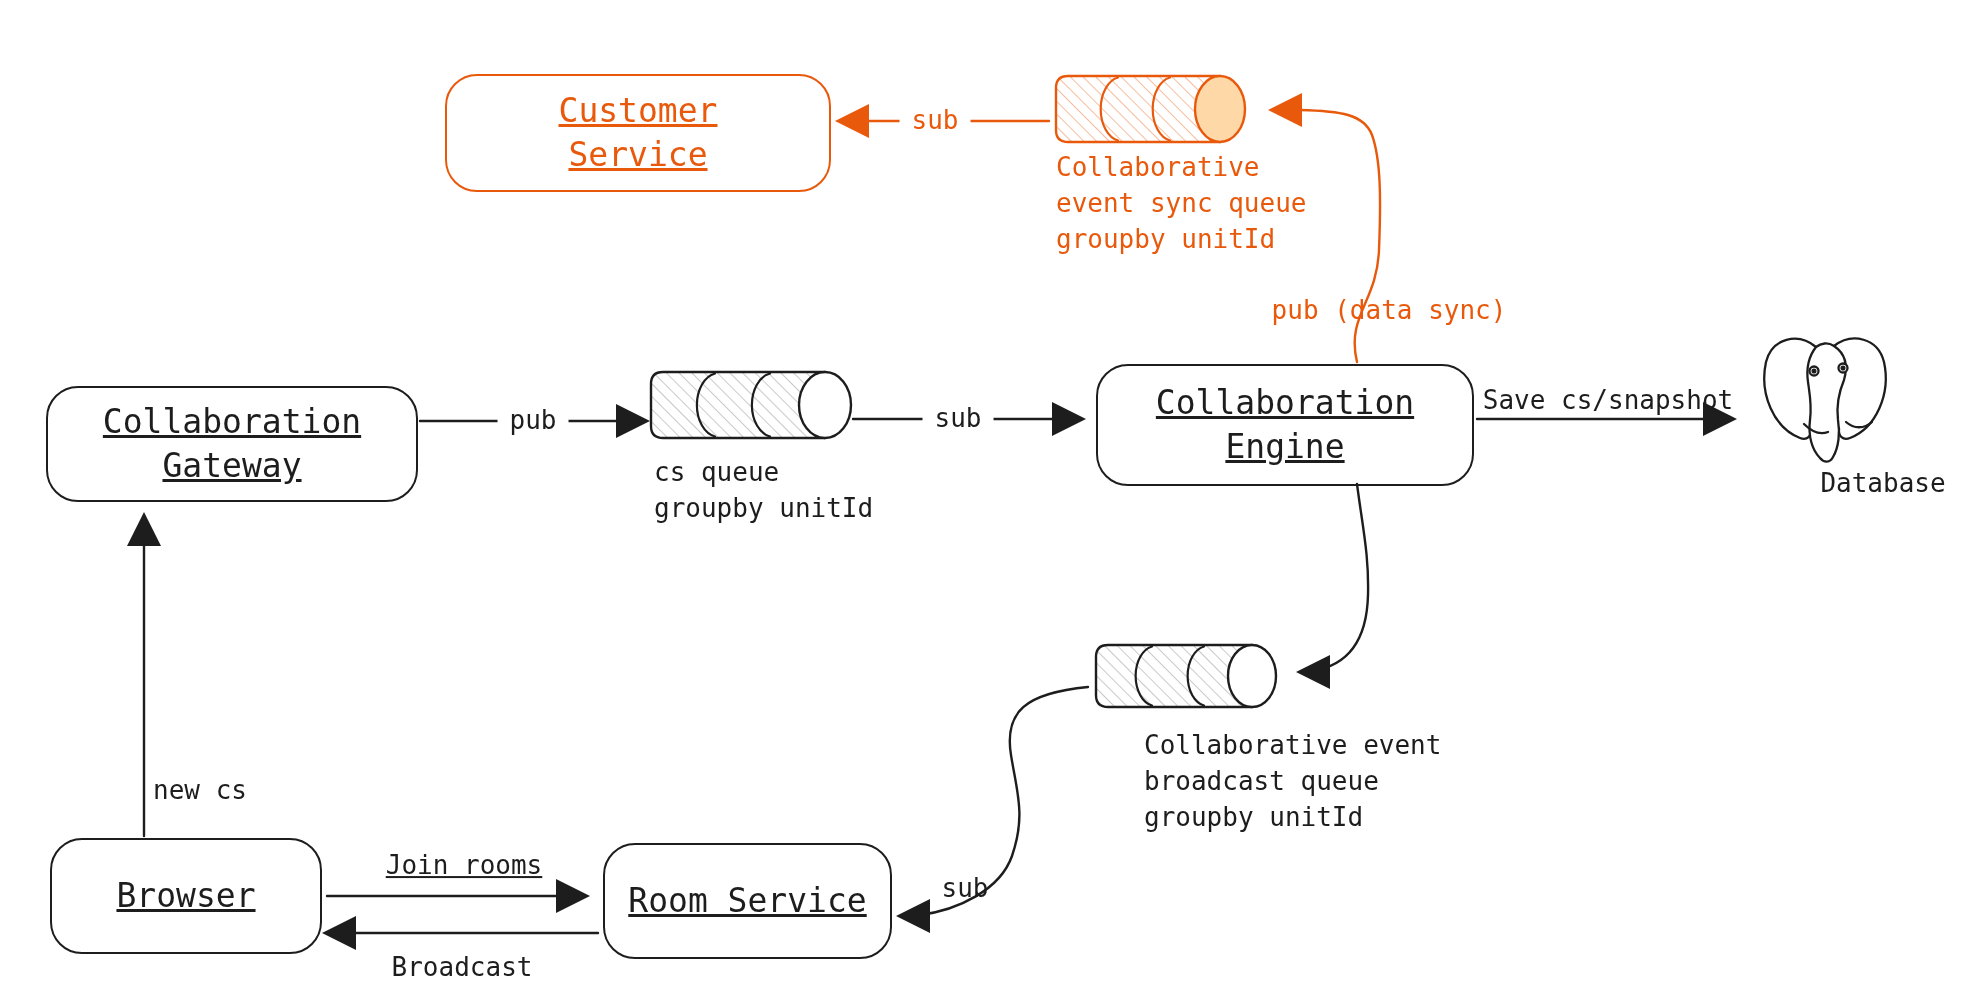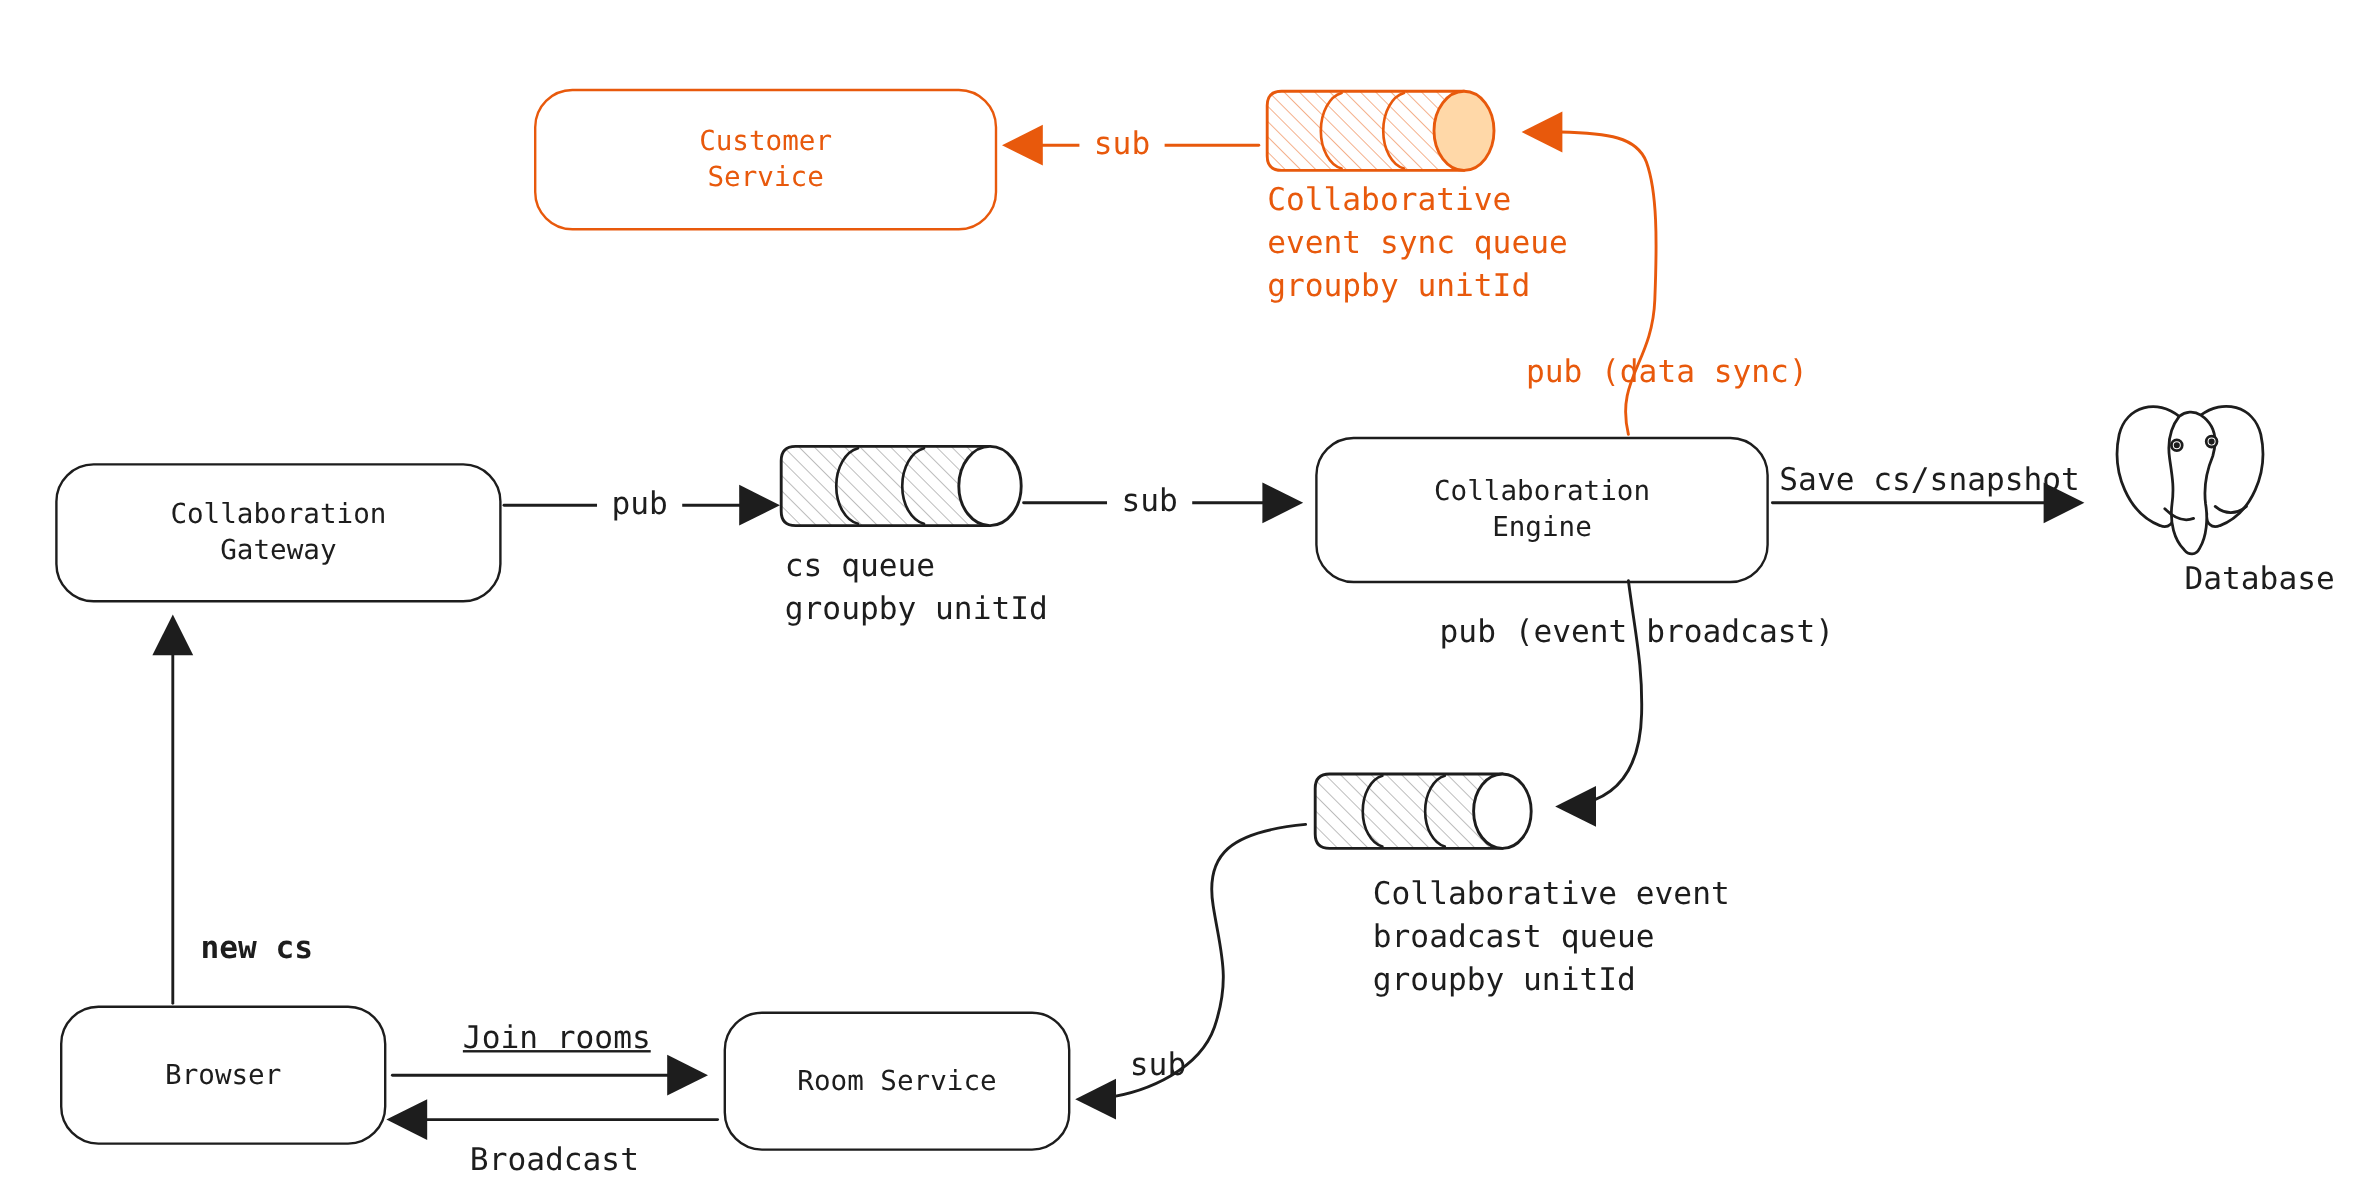--- a/index.html
+++ b/index.html
@@ -2,21 +2,21 @@
 <html><head>
 <meta charset="utf-8">
 <style>
   html,body{margin:0;padding:0;background:#ffffff;}
   body{width:1962px;height:996px;overflow:hidden;
        font-family:"DejaVu Sans Mono", monospace;color:#1d1d1d;}
   .canvas{position:relative;width:1962px;height:996px;background:#fff;}
   svg.wires{position:absolute;left:0;top:0;}
   .node{position:absolute;display:flex;align-items:center;justify-content:center;
         text-align:center;border:2.5px solid #1d1d1d;border-radius:32px;background:transparent;
-        font-size:23px;line-height:1.32;white-space:pre-line;}
+        font-size:33px;line-height:1.32;white-space:pre-line;text-decoration:underline;}
   .node.orange{border-color:#e8590c;color:#e8590c;}
   .lbl{position:absolute;font-size:26px;line-height:1.38;white-space:pre-line;}
   .lbl.center{transform:translate(-50%,-50%);text-align:center;}
   .lbl.hcenter{transform:translateX(-50%);text-align:center;margin-left:48px;}
   .lbl.gap{background:#ffffff;padding:0 12px;}
   .lbl.orange{color:#e8590c;}
 </style>
 </head>
 <body>
 
@@ -128,23 +128,22 @@
   <div class="lbl center gap orange" style="left:935px;top:121px;">sub</div>
 
   <div class="lbl center gap" style="left:533px;top:421px;">pub</div>
 
   <div class="lbl center gap" style="left:958px;top:419px;">sub</div>
 
   <div class="lbl center" style="left:1608px;top:369px;margin-top:32px;">Save cs/snapshot</div>
 
   <div class="lbl center orange" style="left:1389px;top:311px;">pub (data sync)</div>
 
-  <div class="lbl center" style="left:1364px;top:528px;">pub (event broadcast)</div>
 
   <div class="lbl center" style="left:965px;top:889px;">sub</div>
 
-  <div class="lbl center" style="left:214px;top:791px;font-weight:bold;">new cs</div>
+  <div class="lbl center" style="left:200px;top:791px;">new cs</div>
 
   <div class="lbl center" style="left:464px;top:866px;text-decoration:underline;">Join rooms</div>
 
   <div class="lbl center" style="left:462px;top:968px;">Broadcast</div>
 
 </div>
 
 </body></html>

